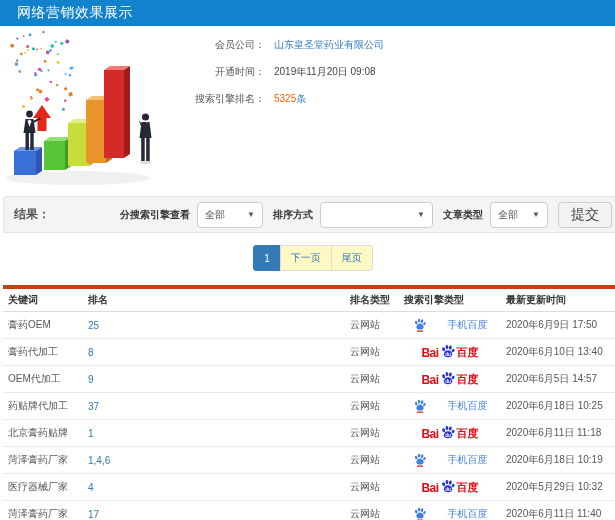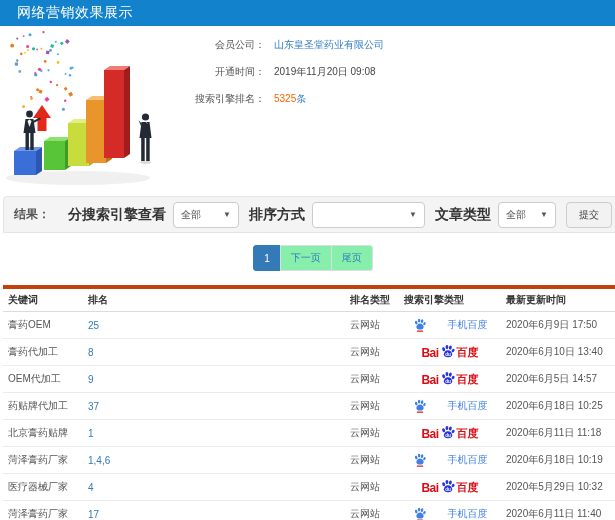--- a/index.html
+++ b/index.html
@@ -16,32 +16,32 @@
   .info-label { width:78px; text-align:right; color:#555; }
   .info-value { margin-left:9px; color:#444; }
   .link-blue { color:#2f7cc3; text-decoration:none; cursor:pointer; }
   .val-orange { color:#ff6600;margin-top:36px; }
   
   .panel { margin-left:3px; width:620px; }
   .panel-heading { height:37px; background:#f4f4f4; border:1px solid #e3e3e3;
     border-radius:4px 4px 0 0; display:flex; align-items:center; padding:0 10px; }
   .result-label { font-size:12px; font-weight:bold; color:#555; }
   .filters { margin-left:auto; display:flex; align-items:center; }
-  .filter-label { font-size:14px; font-weight:bold; color:#333; white-space:nowrap; margin:0 7px 0 10px; }
+  .filter-label { font-size:10px; font-weight:bold; color:#333; white-space:nowrap; margin:0 7px 0 10px; }
   .select-box { height:26px; background:#fff; border:1px solid #ccc; border-radius:4px;
     display:flex; align-items:center; padding:0 7px; font-size:10px; color:#555; cursor:pointer; }
   .select-box .caret { margin-left:auto; font-size:8px; color:#555; padding-left:8px; }
   .sel-engine { width:66px; } .sel-sort { width:113px; } .sel-article { width:58px; }
-  .submit-btn { height:26px; margin-left:10px; padding:0 12px; font-size:10px; color:#444;
+  .submit-btn { height:26px; margin-left:10px; padding:0 12px; font-size:14px; color:#444;
     background:#f2f2f2; border:1px solid #ccc; border-radius:4px; cursor:pointer; white-space:nowrap; }
   
   .panel-body { background:#fff; text-align:center; padding:12px 0 14px 0; }
   .pagination { display:inline-flex; }
   .page-item { min-width:26px; height:26px; display:flex; align-items:center; justify-content:center;
-    padding:0 10px; font-size:10px; border:1px solid #ddd; background:#86efac; color:#337ab7;
+    padding:0 10px; font-size:10px; border:1px solid #ddd; background:#fef9c3; color:#337ab7;
     margin-left:-1px; cursor:pointer; }
   .page-item.active { background:#337ab7; border-color:#337ab7; color:#fff; }
   .page-item:first-child { border-radius:3px 0 0 3px; margin-left:0; }
   .page-item:last-child { border-radius:0 3px 3px 0; }
   
   table { width:620px; border-collapse:collapse; table-layout:fixed; font-size:10px; }
   col.c1{width:80px;} col.c2{width:262px;} col.c3{width:54px;} col.c4{width:102px;} col.c5{width:122px;}
   thead th { text-align:left; font-weight:bold; color:#333; padding:4px 5px;
     border-top:4px solid #c2410c; border-bottom:1px solid #dcdcdc; height:21px; }
   tbody td { padding:0 5px; height:27px; color:#555; border-top:1px solid #ebebeb; vertical-align:middle; }

